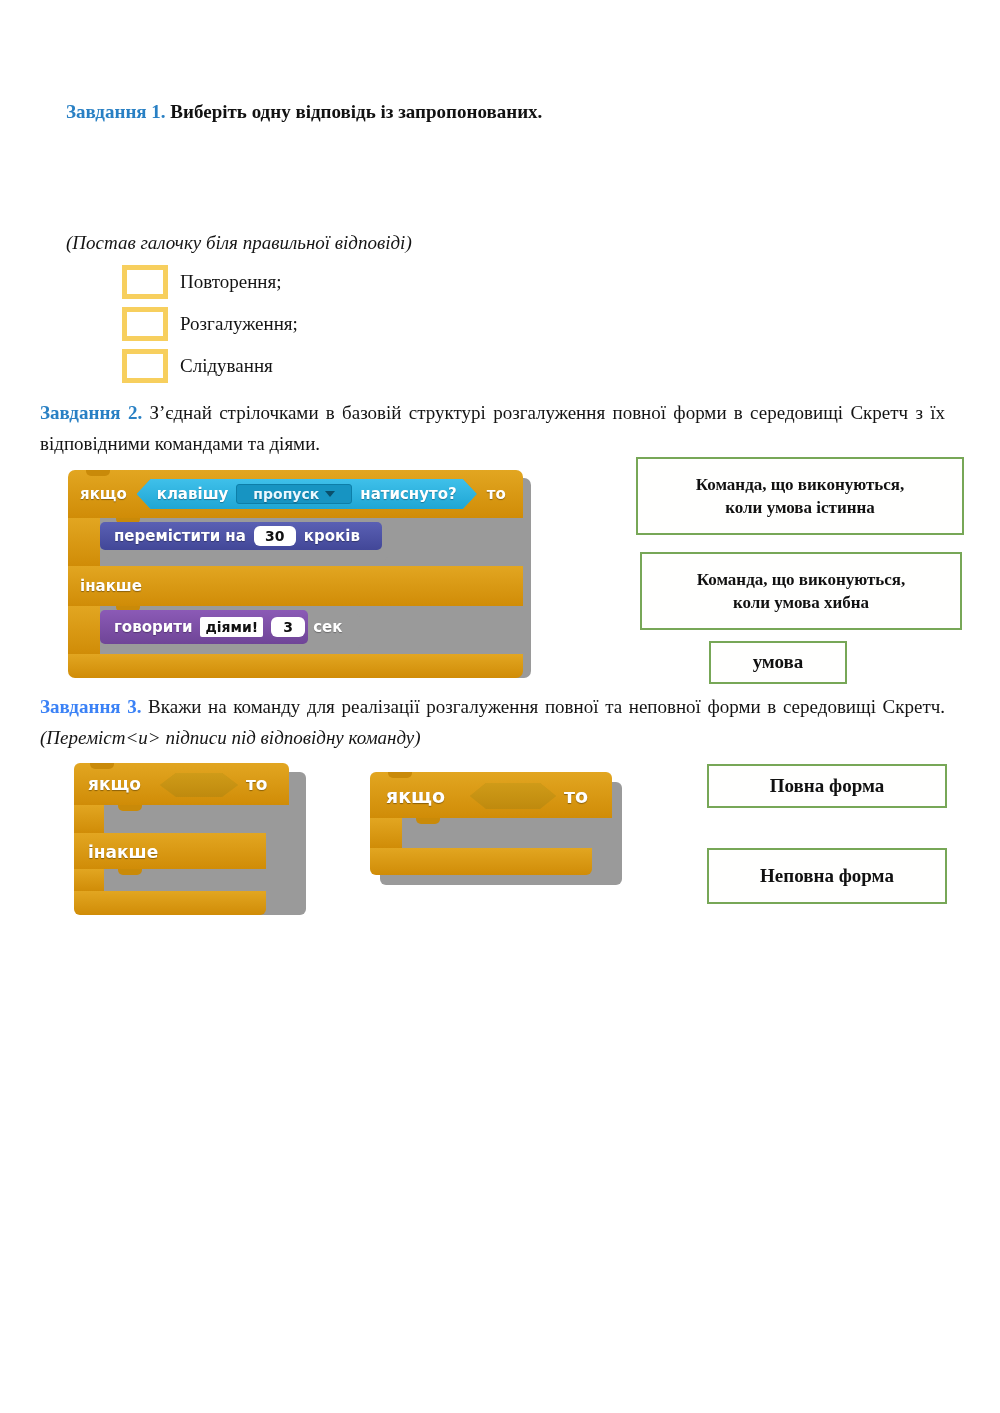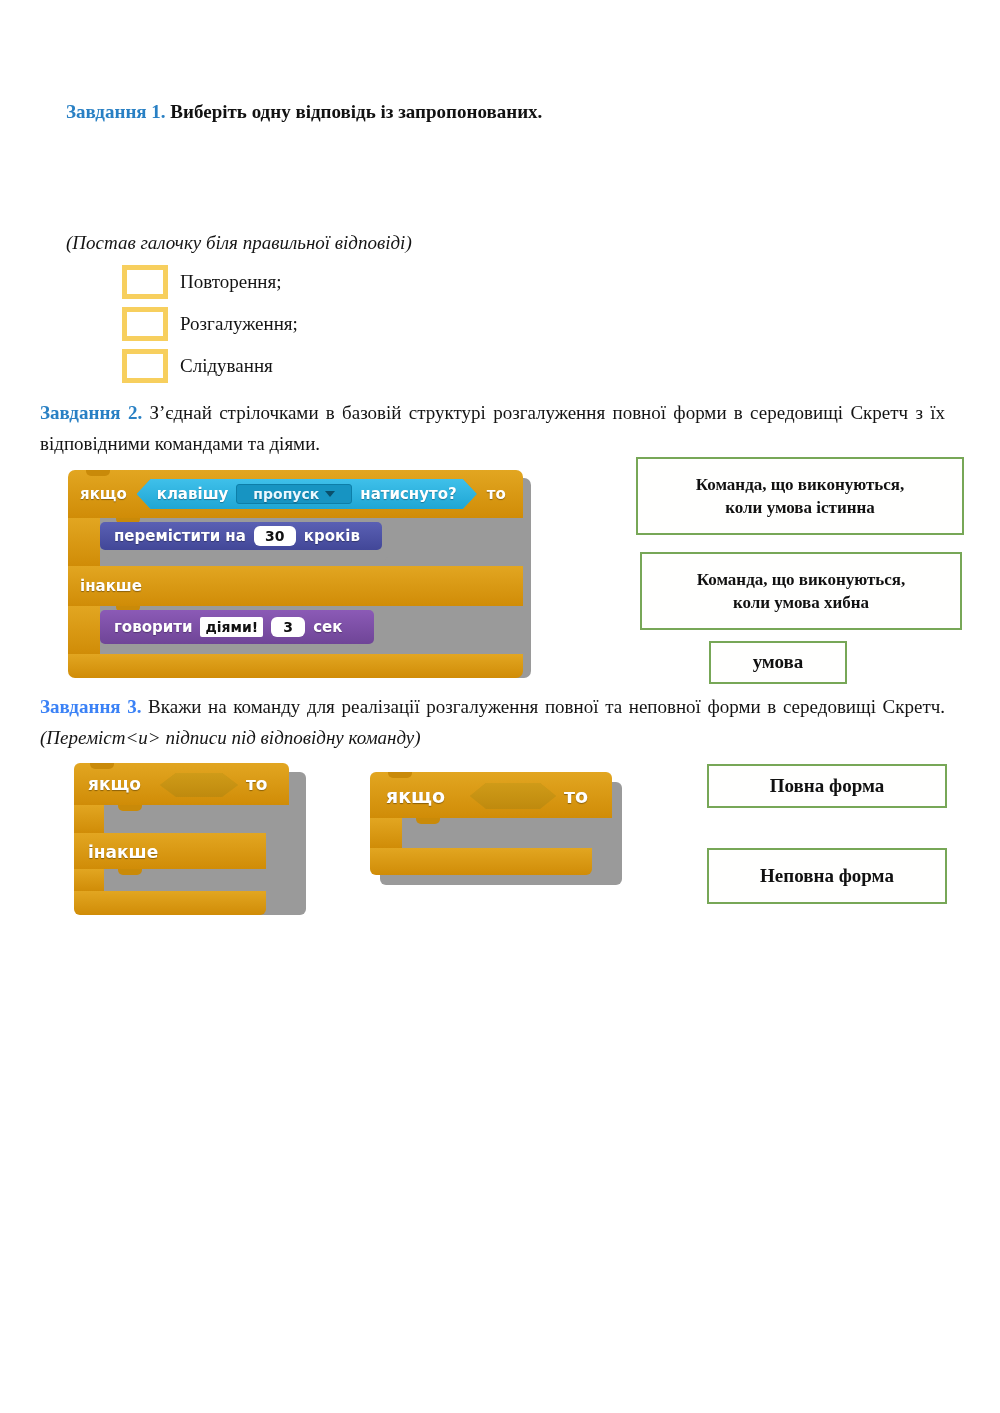--- a/index.html
+++ b/index.html
@@ -271,21 +271,21 @@
       <span>перемістити на</span>
       <span class="num-oval">30</span>
       <span>кроків</span>
     </div>
 
     <div class="ctrl-hdr" style="left:12px; top:96px; height:40px;">
       <span>інакше</span>
     </div>
 
     <div class="sb-shadow" style="left:38px; top:144px; width:255px; height:34px; border-radius:5px;"></div>
-    <div class="looks" style="left:32px; top:140px; width:274px; height:34px; box-sizing:border-box;">
+    <div class="looks" style="left:32px; top:140px; width:208px; height:34px; box-sizing:border-box;">
       <span>говорити</span>
       <span class="txt-field">діями!</span>
       <span class="num-oval" style="min-width:22px;">3</span>
       <span>сек</span>
     </div>
   </div>
 
   <div class="greenbox" style="left:636px; top:457px; width:328px; height:78px;">
     <span>
       <span>Команда, що виконуються,</span><br>

